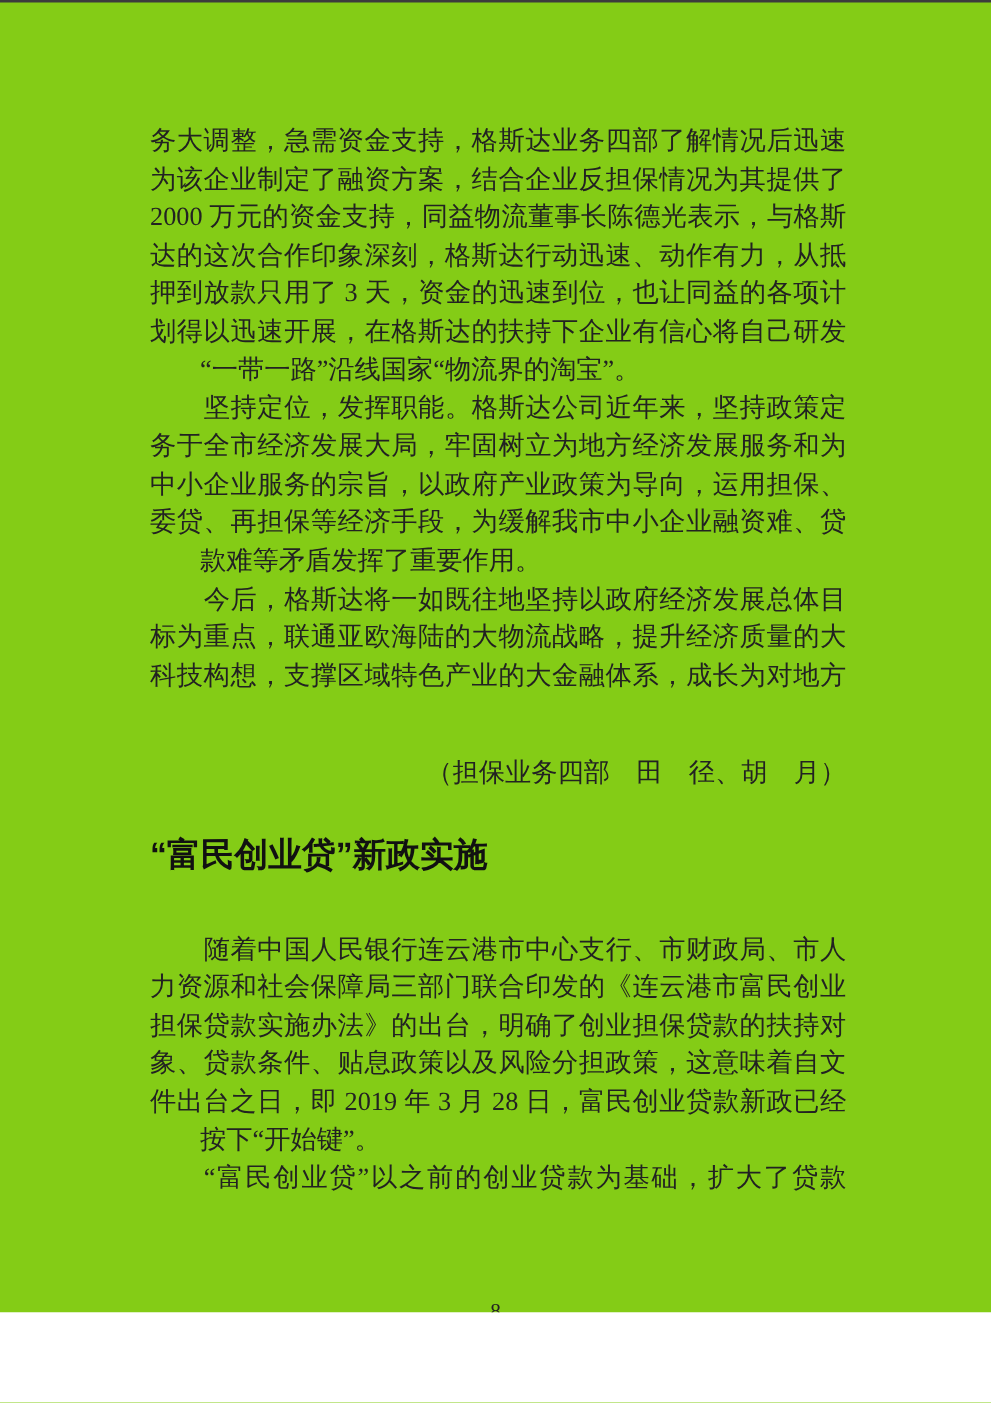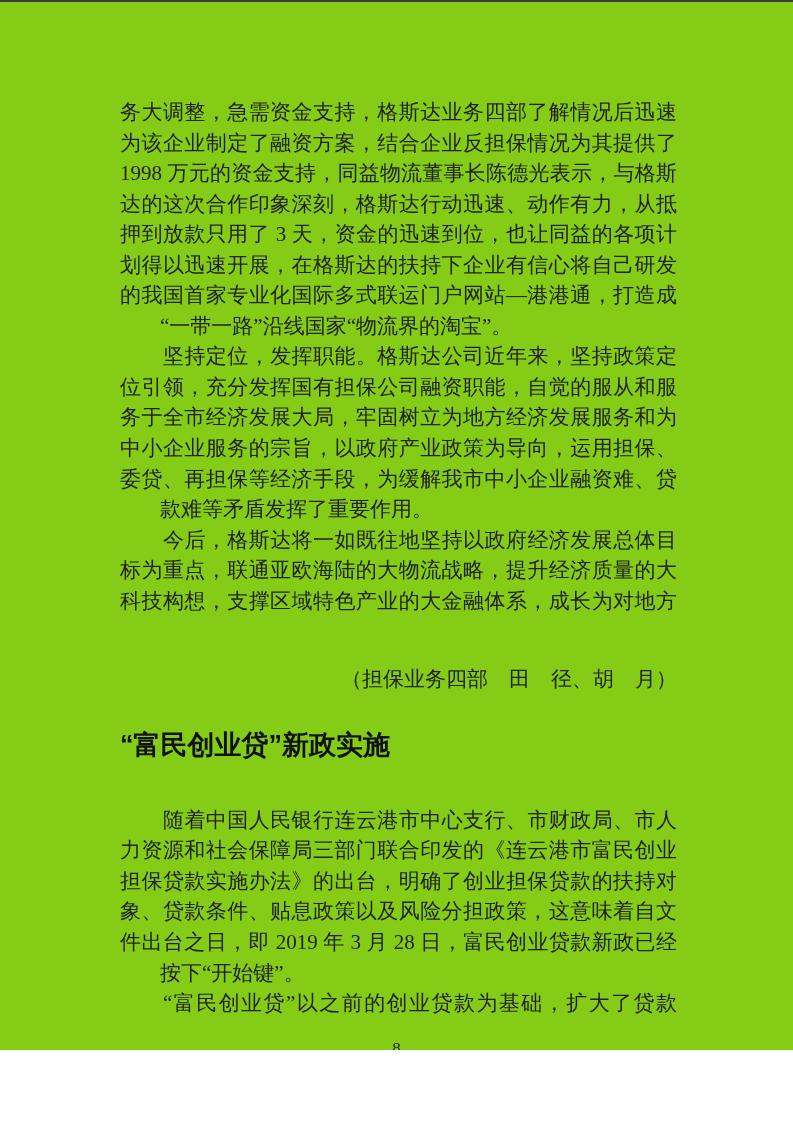--- a/index.html
+++ b/index.html
@@ -71,31 +71,29 @@
 <body>
 
 <div class="page">
   <div class="top-edge"></div>
 
   <div class="content">
 
     <div>
       <div class="bl j">务大调整，急需资金支持，格斯达业务四部了解情况后迅速</div>
       <div class="bl j">为该企业制定了融资方案，结合企业反担保情况为其提供了</div>
-      <div class="bl j">1998 万元的资金支持，同益物流董事长陈德光表示，与格斯</div>
+      <div class="bl j">2000 万元的资金支持，同益物流董事长陈德光表示，与格斯</div>
       <div class="bl j">达的这次合作印象深刻，格斯达行动迅速、动作有力，从抵</div>
       <div class="bl j">押到放款只用了 3 天，资金的迅速到位，也让同益的各项计</div>
       <div class="bl j">划得以迅速开展，在格斯达的扶持下企业有信心将自己研发</div>
-      <div class="bl j">的我国首家专业化国际多式联运门户网站—港港通，打造成</div>
       <div class="bl end">“一带一路”沿线国家“物流界的淘宝”。</div>
     </div>
 
     <div>
       <div class="bl j ind">坚持定位，发挥职能。格斯达公司近年来，坚持政策定</div>
-      <div class="bl j">位引领，充分发挥国有担保公司融资职能，自觉的服从和服</div>
       <div class="bl j">务于全市经济发展大局，牢固树立为地方经济发展服务和为</div>
       <div class="bl j">中小企业服务的宗旨，以政府产业政策为导向，运用担保、</div>
       <div class="bl j">委贷、再担保等经济手段，为缓解我市中小企业融资难、贷</div>
       <div class="bl end">款难等矛盾发挥了重要作用。</div>
     </div>
 
     <div>
       <div class="bl j ind">今后，格斯达将一如既往地坚持以政府经济发展总体目</div>
       <div class="bl j">标为重点，联通亚欧海陆的大物流战略，提升经济质量的大</div>
       <div class="bl j">科技构想，支撑区域特色产业的大金融体系，成长为对地方</div>

